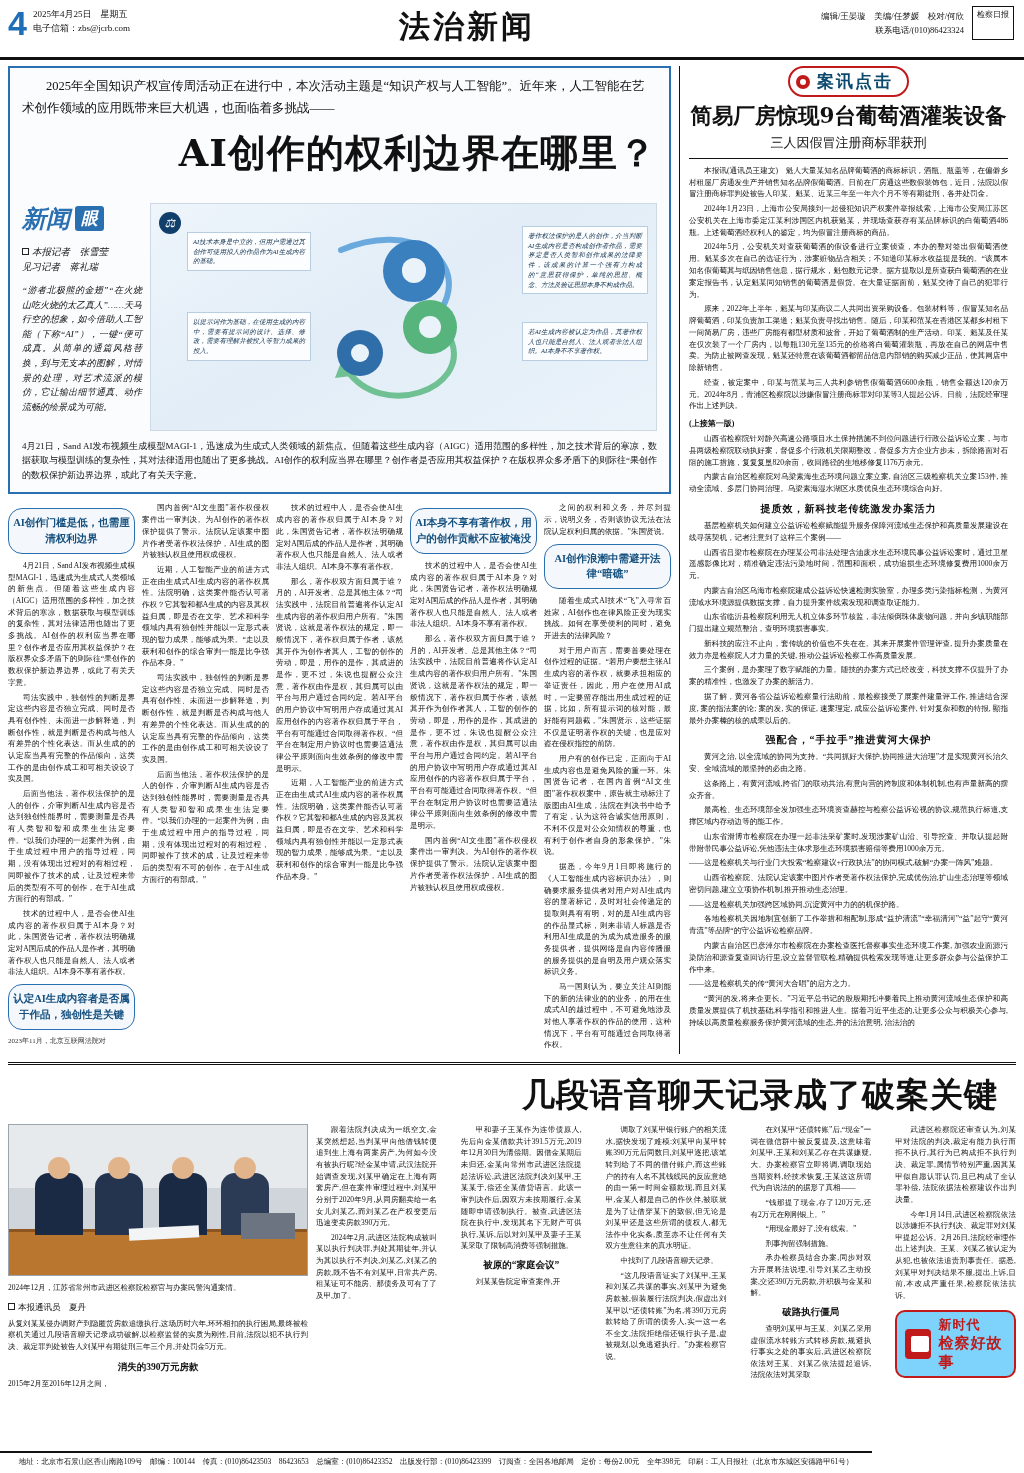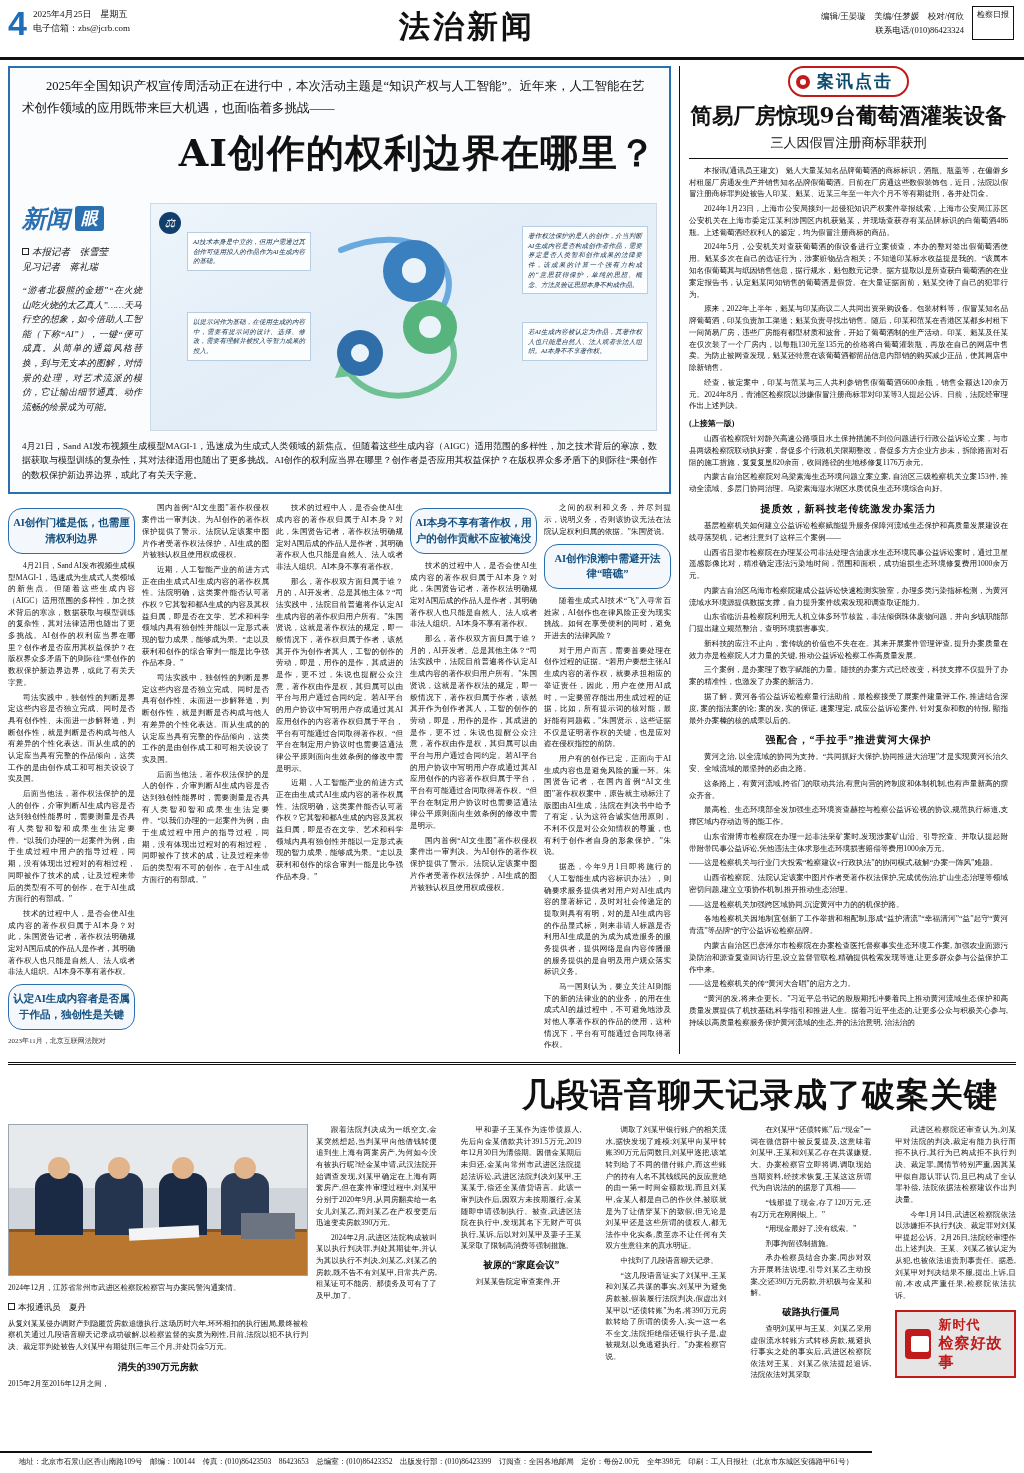--- a/index.html
+++ b/index.html
@@ -181,22 +181,22 @@
   .b-reporter { font-size: 8.5px; margin-top: 8px; }
   .b-note { font-size: 7.5px; line-height: 1.55; text-align: justify; margin-top: 4px; }
   .b-subtitle { font-size: 9.5px; font-weight: bold; text-align: center; margin: 8px 0 4px 0; }
   .b-cols { display: flex; flex: 1; gap: 24px; }
   .bcol { flex: 1; width: 1px; }
   .bp { font-size: 7.5px; line-height: 1.55; text-align: justify; text-indent: 15px; margin: 0 0 3px 0; }
   .b-mid { font-size: 9.5px; font-weight: bold; text-align: center; margin: 7px 0 4px 0; }
 
   
   .stamp {
-    display: flex; align-items: center; border: 2px solid #c01a1a; border-radius: 0;
-    padding: 4px 8px; margin-top: 8px; background: #e5e5e5;
+    display: flex; align-items: center; border: 2px solid #c01a1a; border-radius: 10px;
+    padding: 4px 8px; margin-top: 8px; background: #7dd3fc;
   }
   .stamp .icon {
     width: 30px; height: 30px; background: #c01a1a; border-radius: 4px; margin-right: 8px;
     position: relative;
   }
   .stamp .icon:after {
     content: ""; position: absolute; left: 6px; top: 7px; width: 18px; height: 16px;
     background: #fff; border-radius: 2px;
   }
   .stamp .t1 { font-size: 13px; font-weight: bold; color: #c01a1a; letter-spacing: 1px;}

